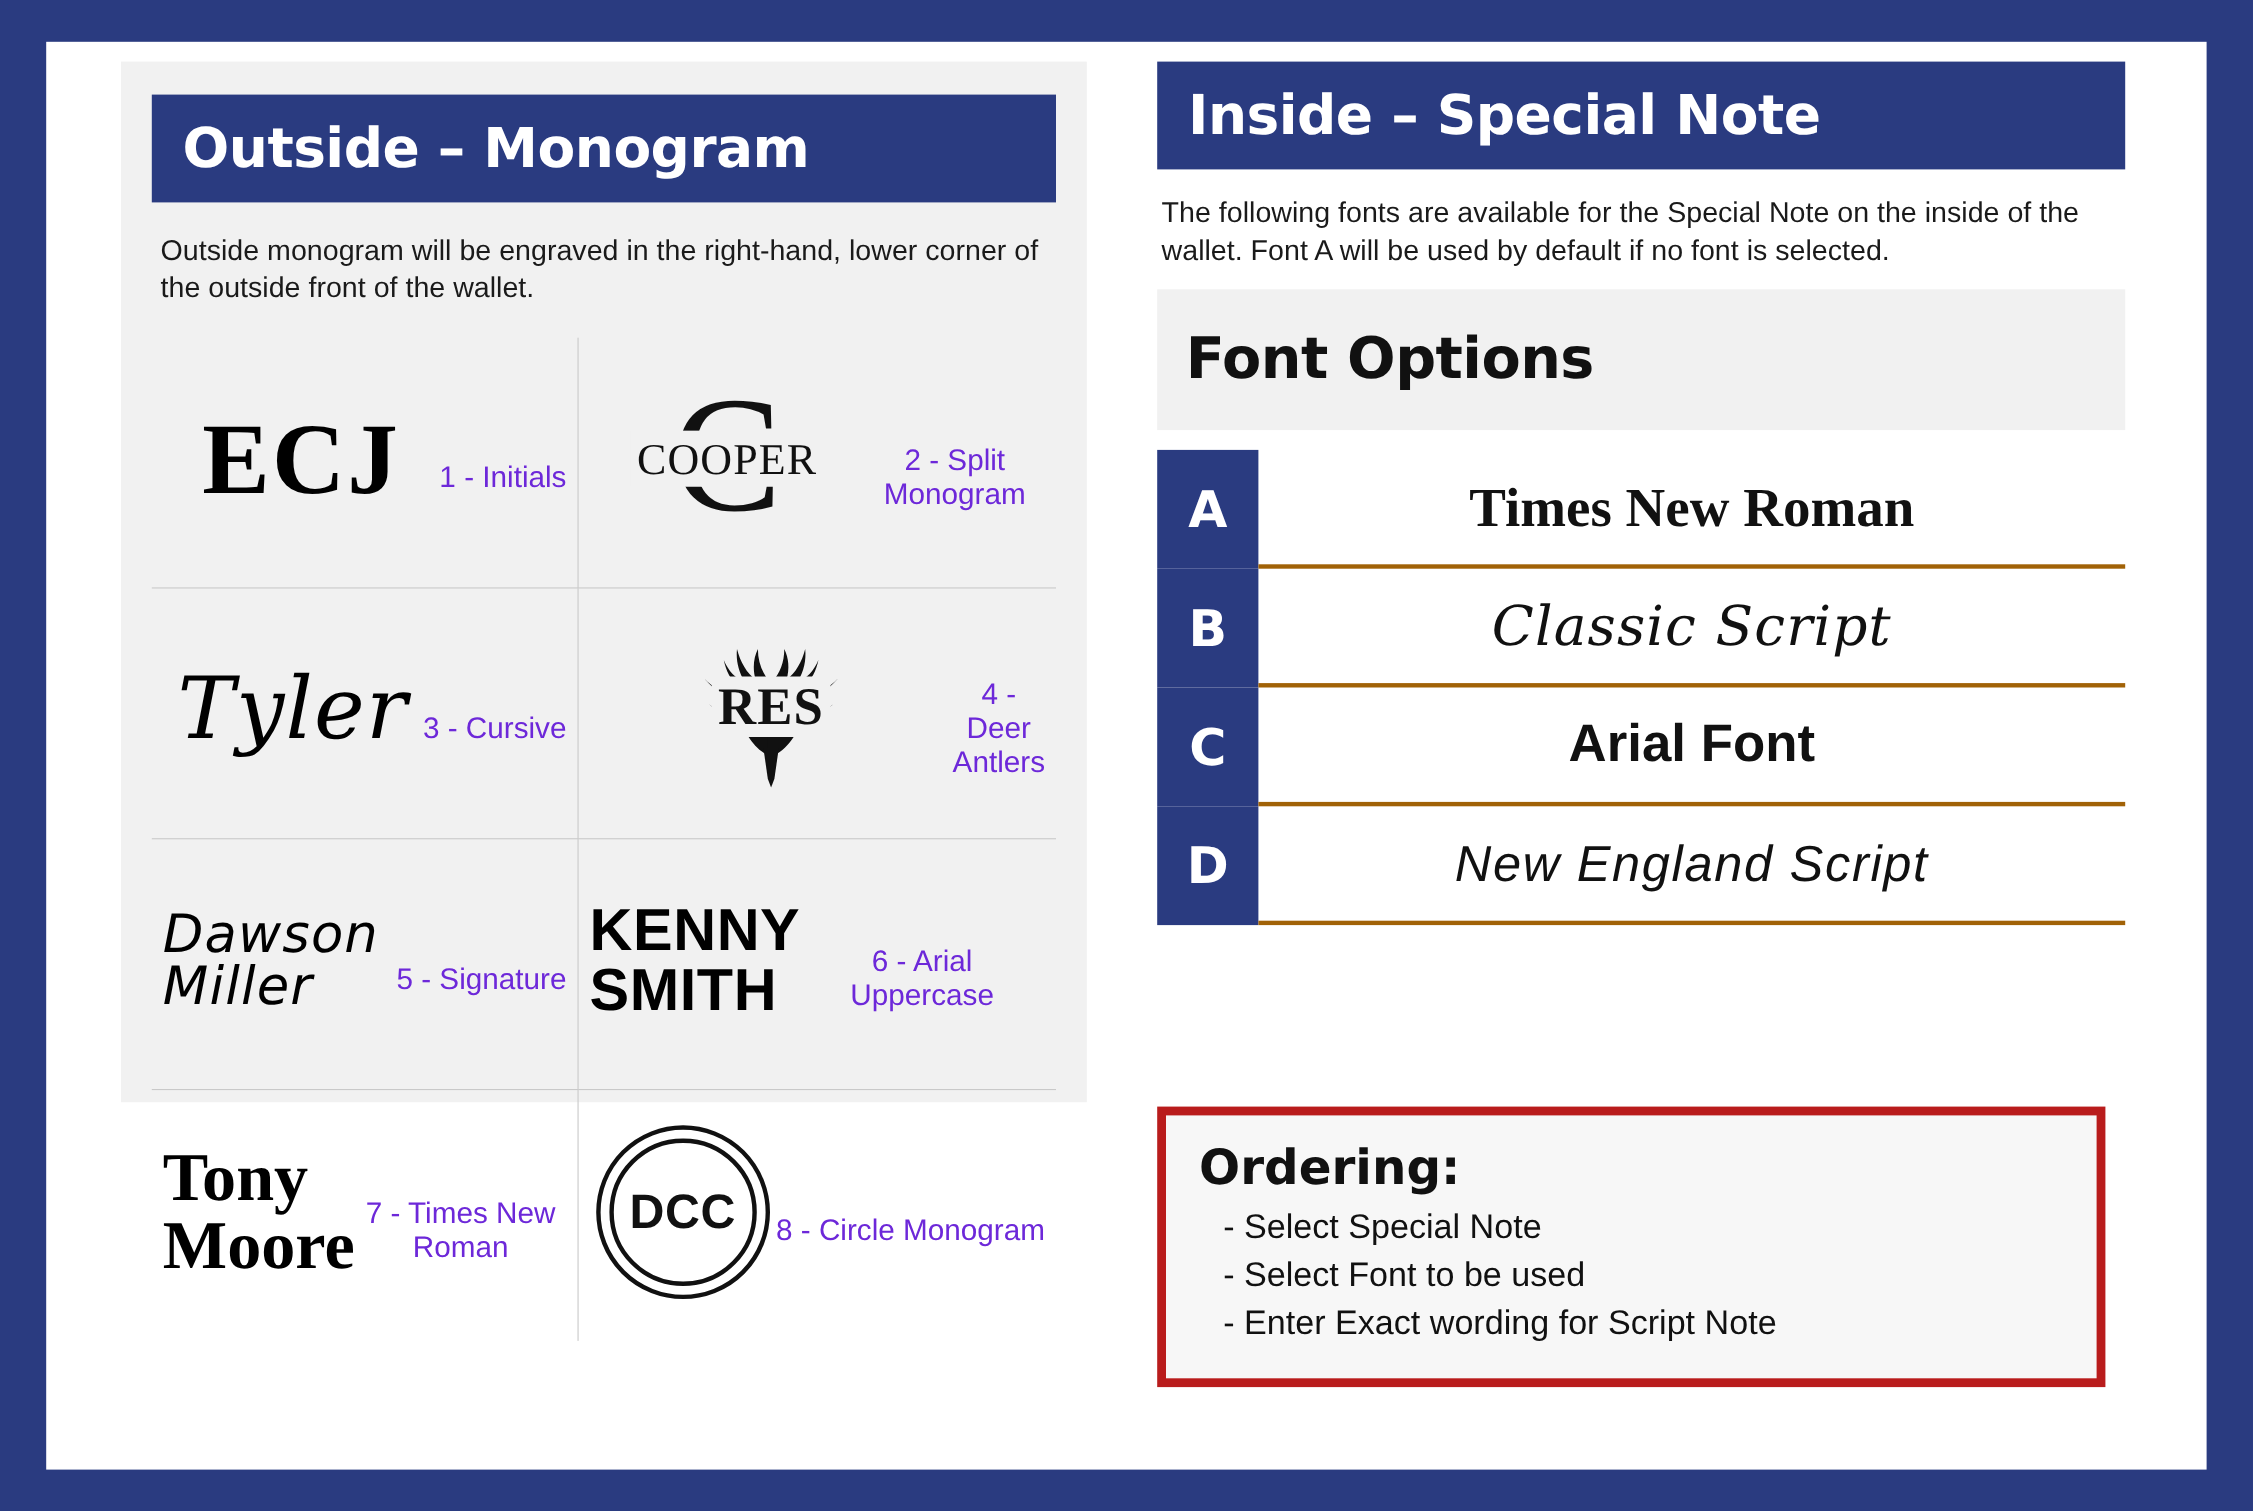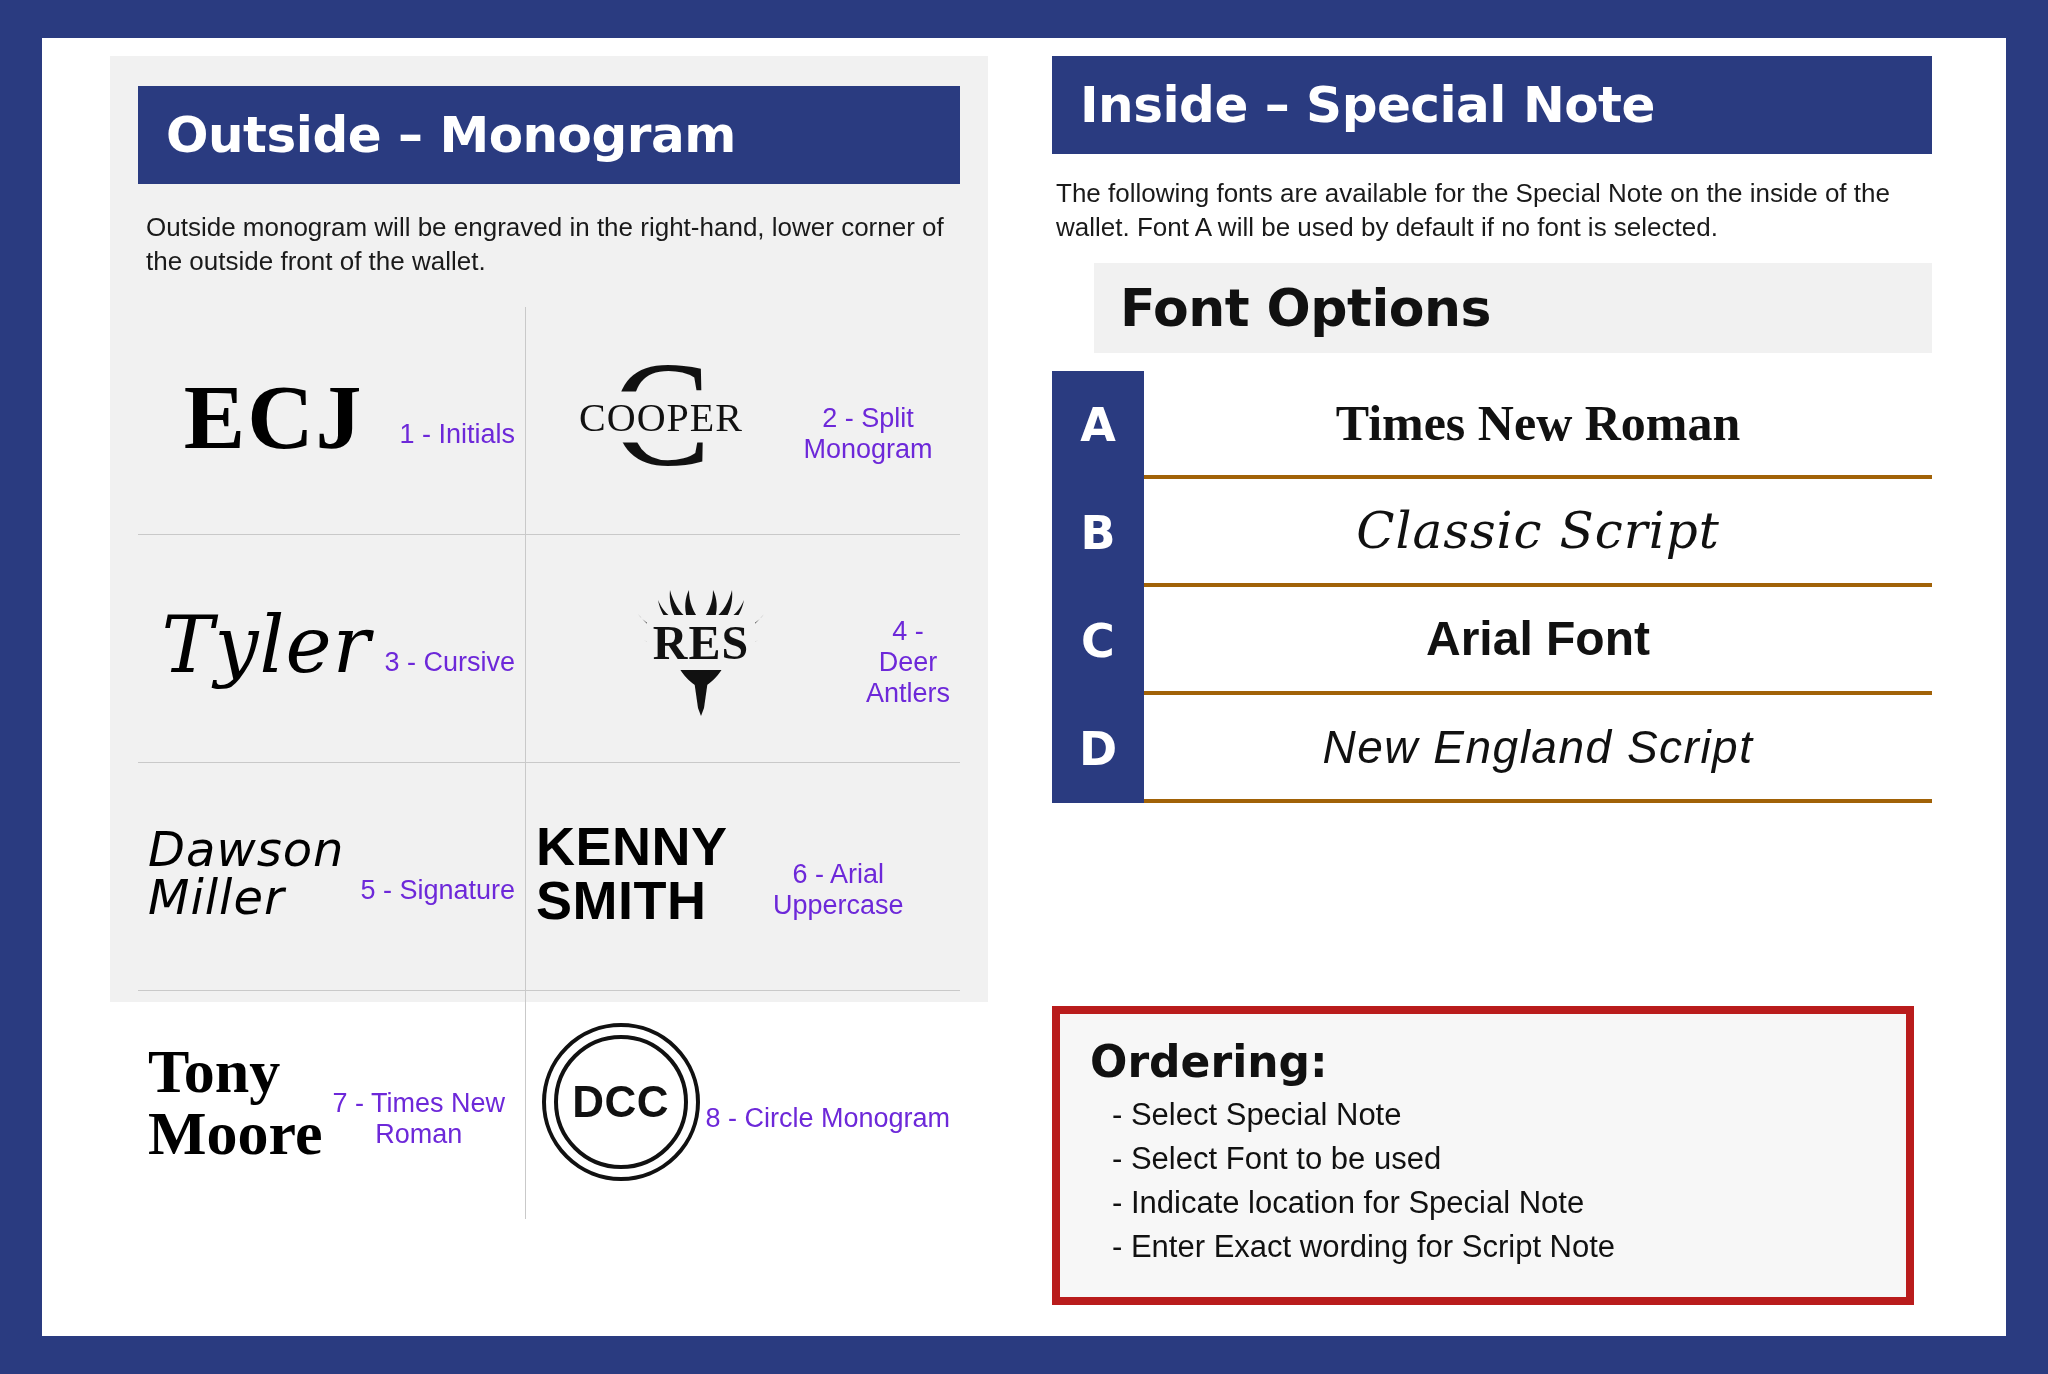--- a/index.html
+++ b/index.html
@@ -204,22 +204,21 @@
   }
   .right-desc {
     margin: 22px 4px 0 4px;
     font-size: 26px;
     line-height: 1.32;
     color: #1a1a1a;
   }
   .font-options-box {
     margin-top: 18px;
     background: #f1f1f1;
-    padding: 15px 26px;
-    margin-left: 42px;
+    padding: 34px 26px;
   }
   .font-options-title {
     font-family: "DejaVu Sans", sans-serif;
     font-weight: bold;
     font-size: 52px;
     color: #111;
     letter-spacing: -0.5px;
   }
   .font-rows { margin-top: 18px; }
   .font-row {
@@ -404,20 +403,19 @@
             <span class="f-newengland">New England Script</span>
           </div>
         </div>
       </div>
 
       <div class="ordering-box">
         <div class="ordering-title">Ordering:</div>
         <ul class="ordering-list">
           <li>- Select Special Note</li>
           <li>- Select Font to be used</li>
-          <li>- Indicate location for Special Note</li>
           <li>- Enter Exact wording for Script Note</li>
         </ul>
       </div>
     </div>
 
   </div>
 </div>
 
 </body></html>

